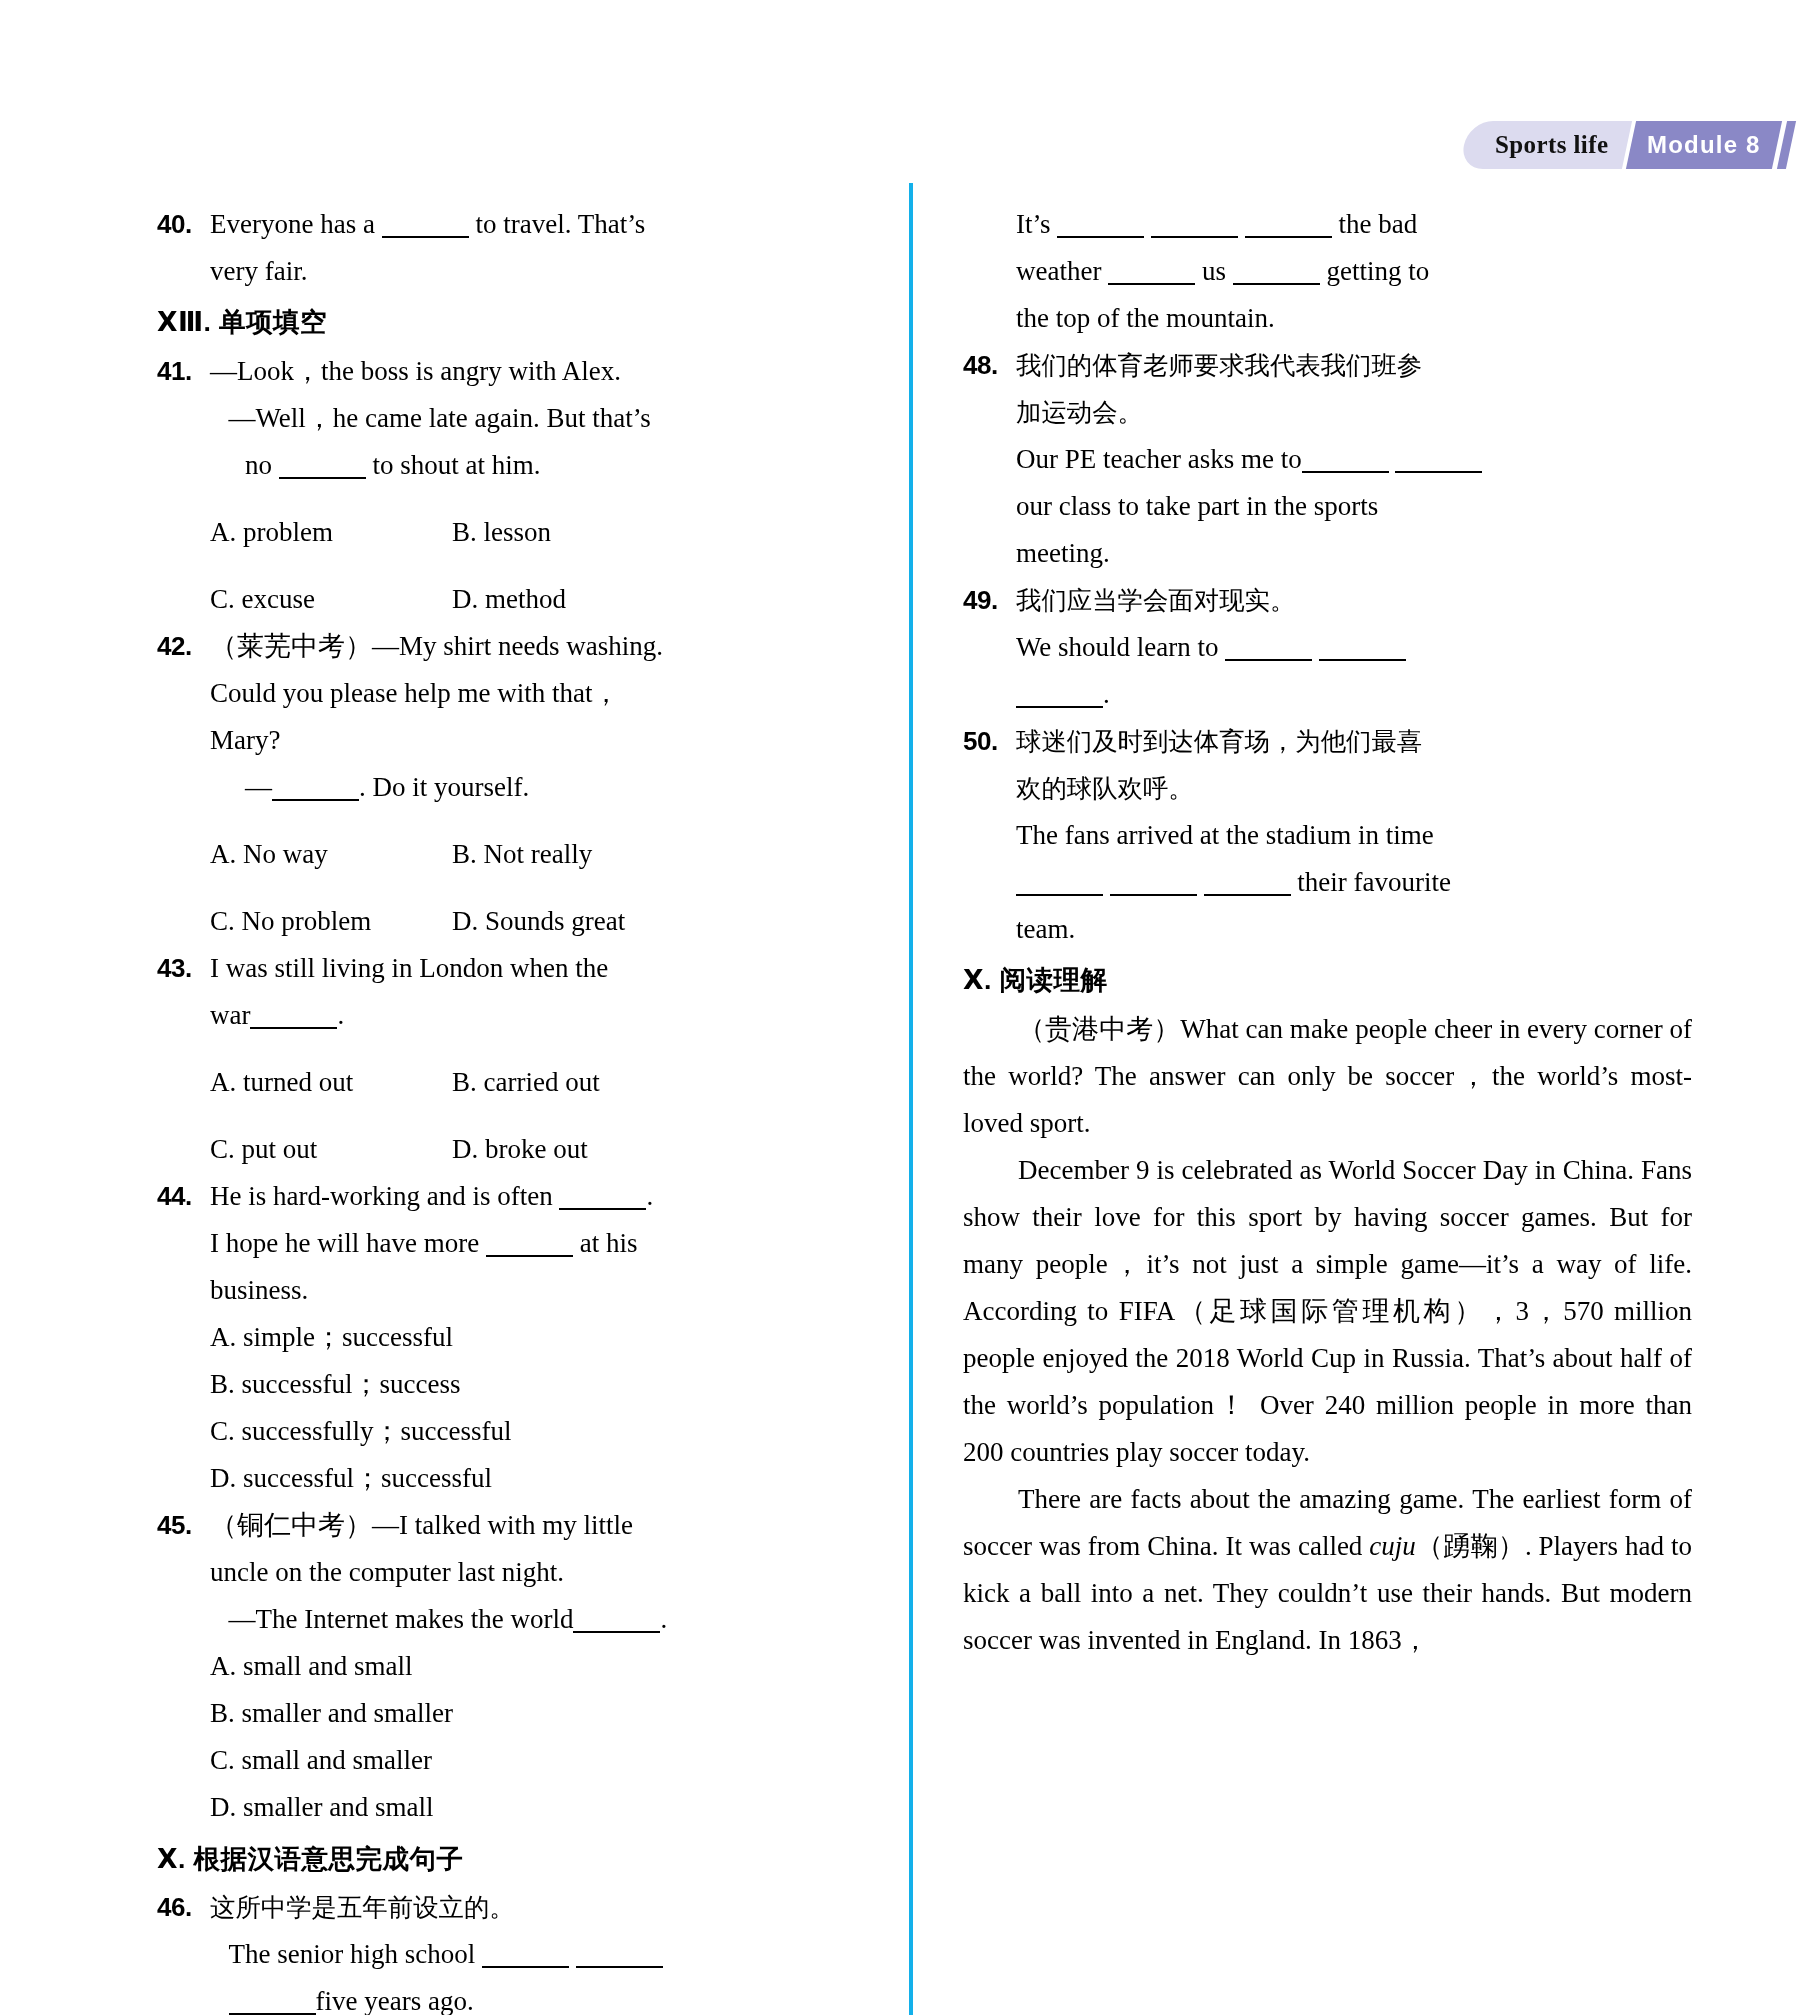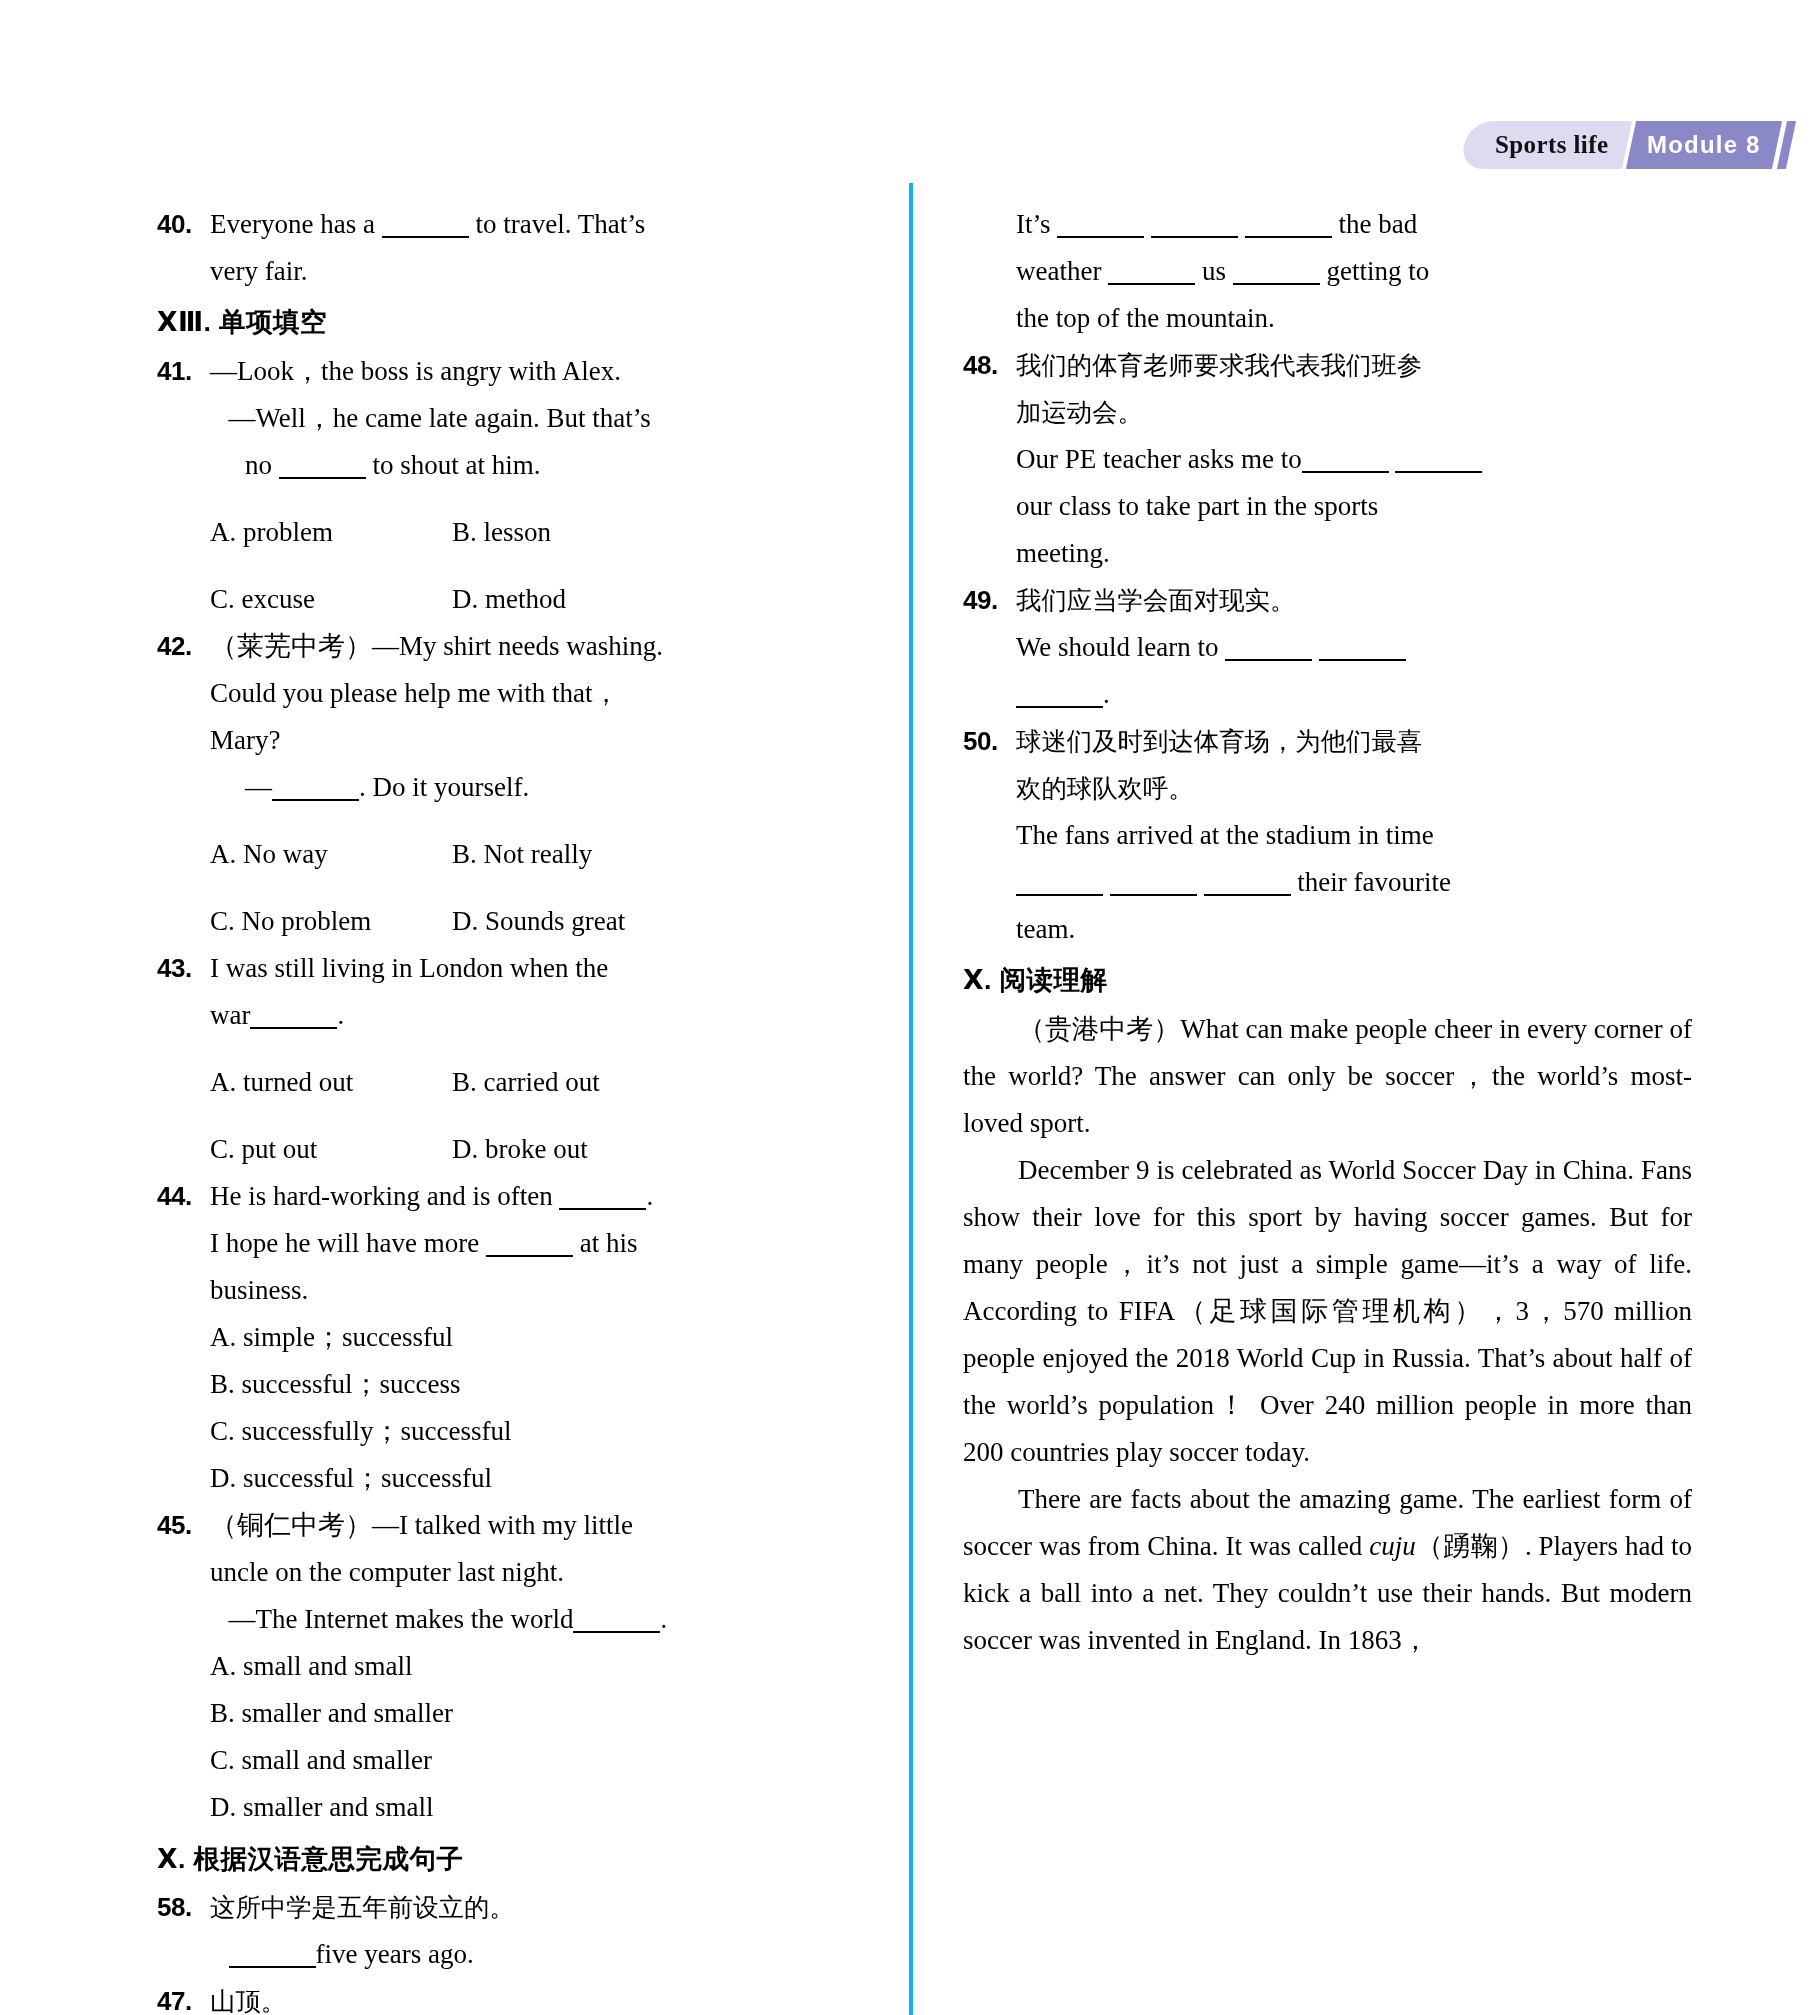--- a/index.html
+++ b/index.html
@@ -262,23 +262,26 @@
       </div>
     </div>
     <div class="indent">A. small and small</div>
     <div class="indent">B. smaller and smaller</div>
     <div class="indent">C. small and smaller</div>
     <div class="indent">D. smaller and small</div>
 
     <div class="sec">Ⅹ. 根据汉语意思完成句子</div>
 
     <div class="q">
-      <div class="qnum">58.</div>
+      <div class="qnum">46.</div>
       <div class="qbody nojust">
         <div class="cjk">这所中学是五年前设立的。</div>
+        <div style="padding-left:18.5px">
+          <span>The senior high school </span><span class="blank b-md"></span> <span class="blank b-md"></span>
+        </div>
         <div style="padding-left:18.5px">
           <span class="blank b-md"></span><span>five years ago.</span>
         </div>
       </div>
     </div>
 
     <div class="q">
       <div class="qnum">47.</div>
       <div class="qbody nojust">
         <div class="cjk">山顶。</div>

